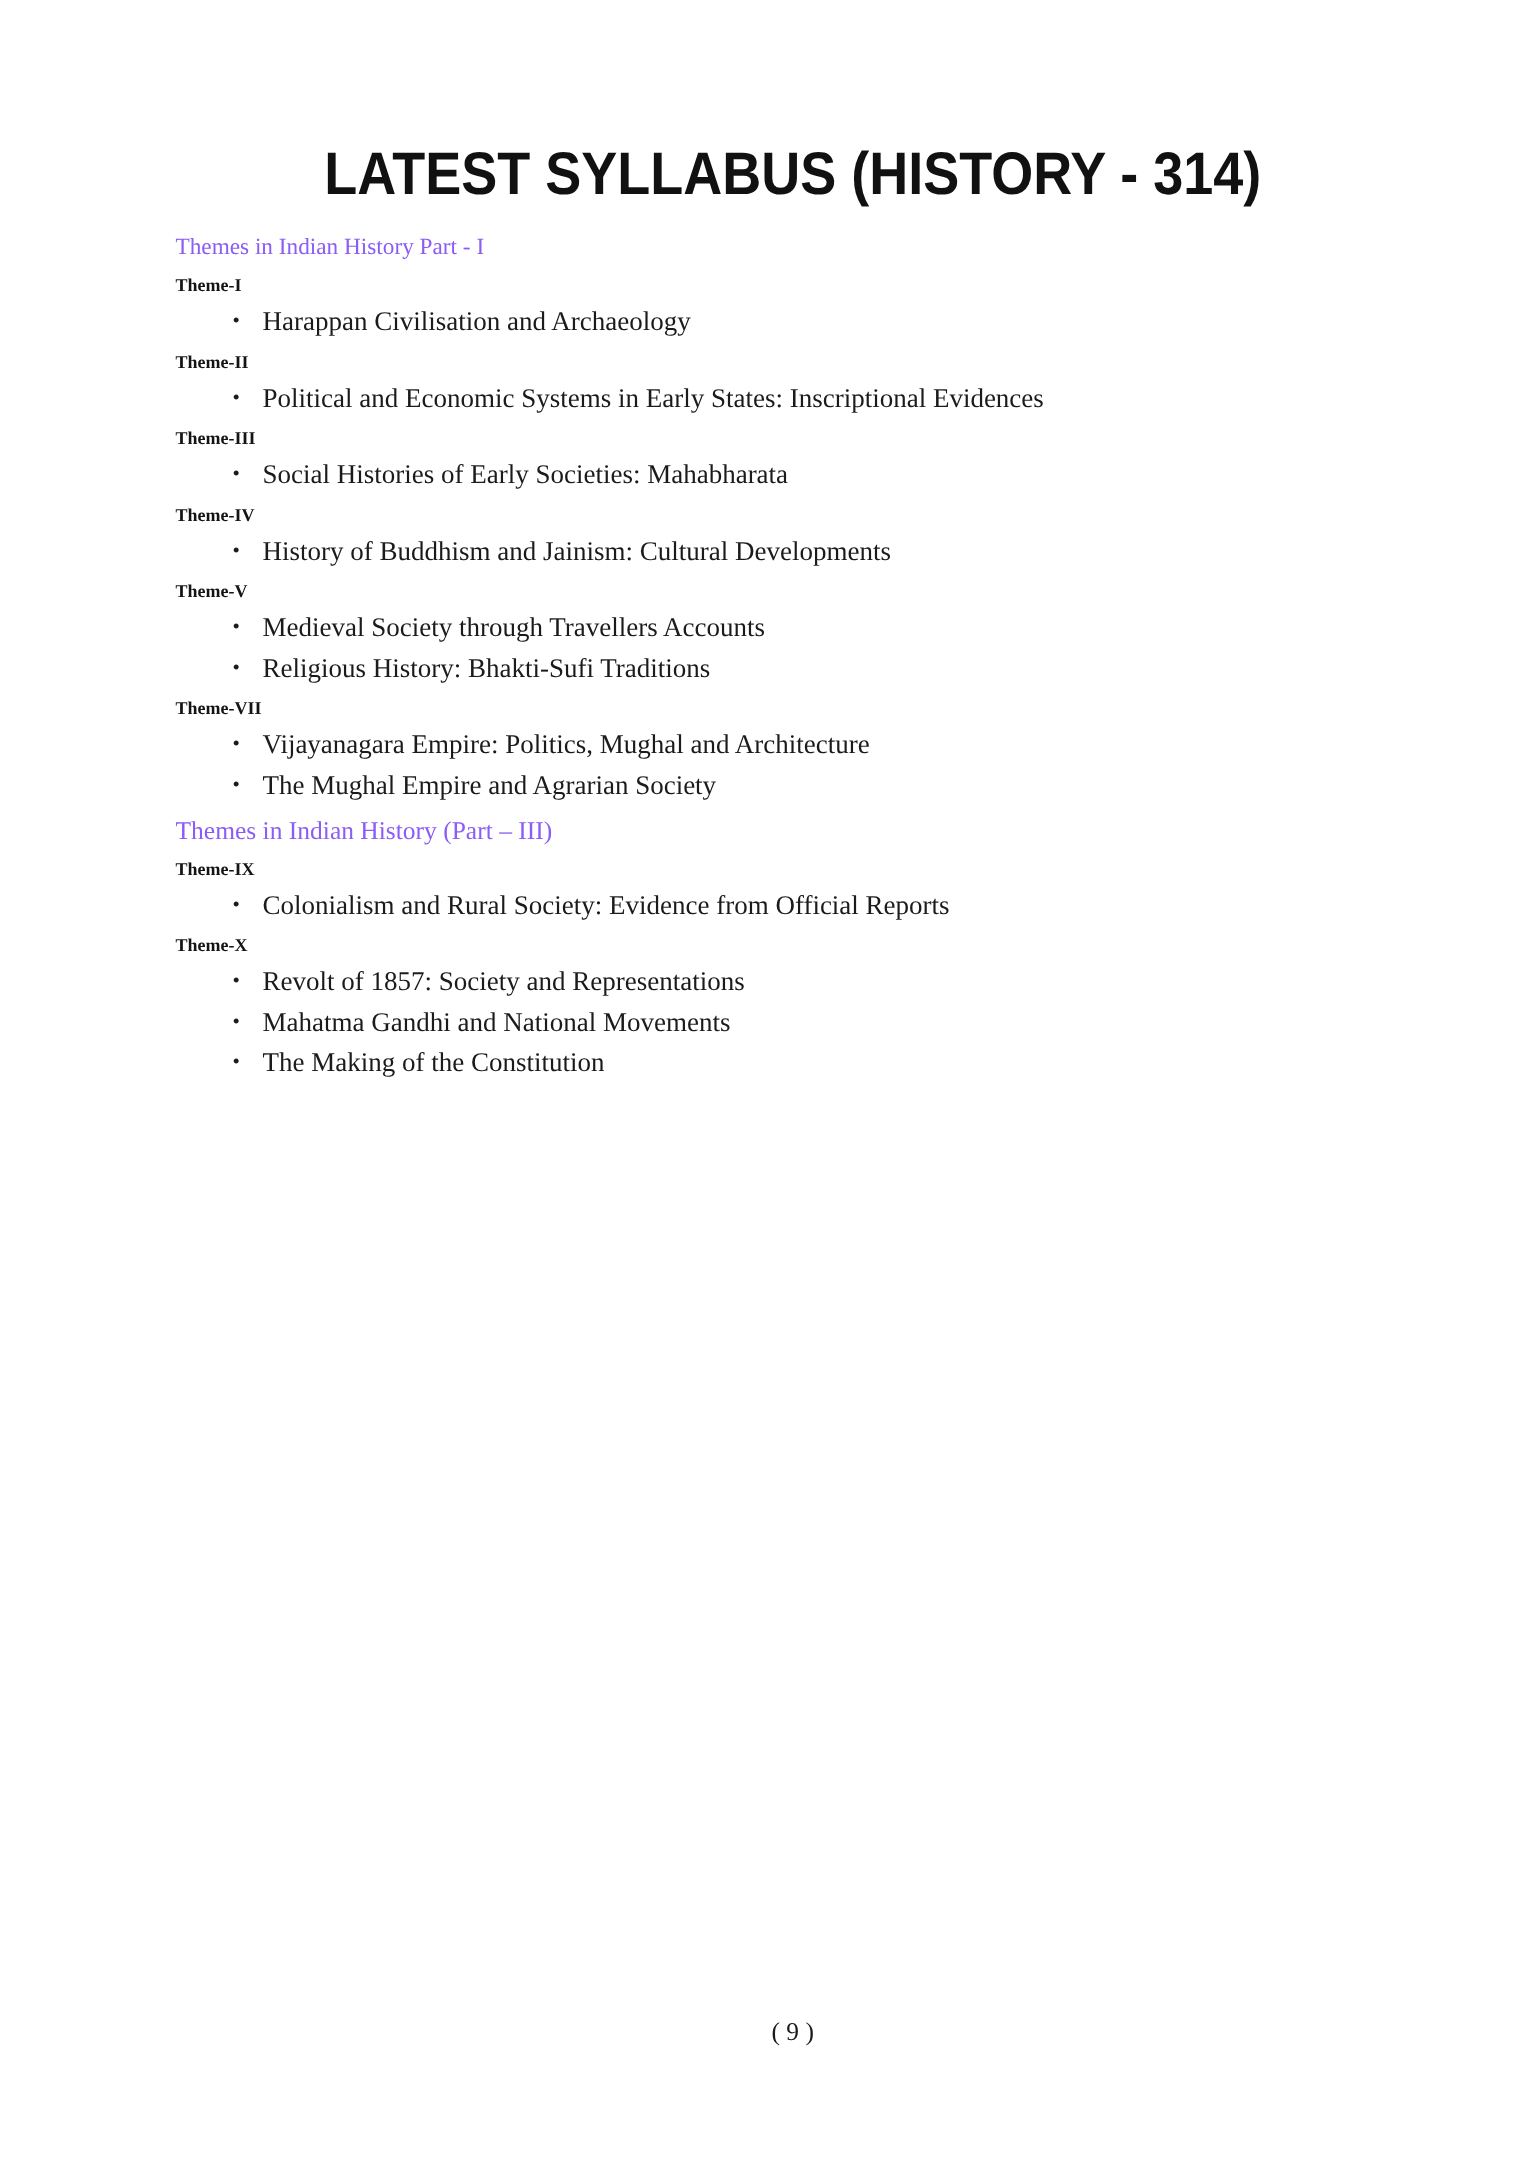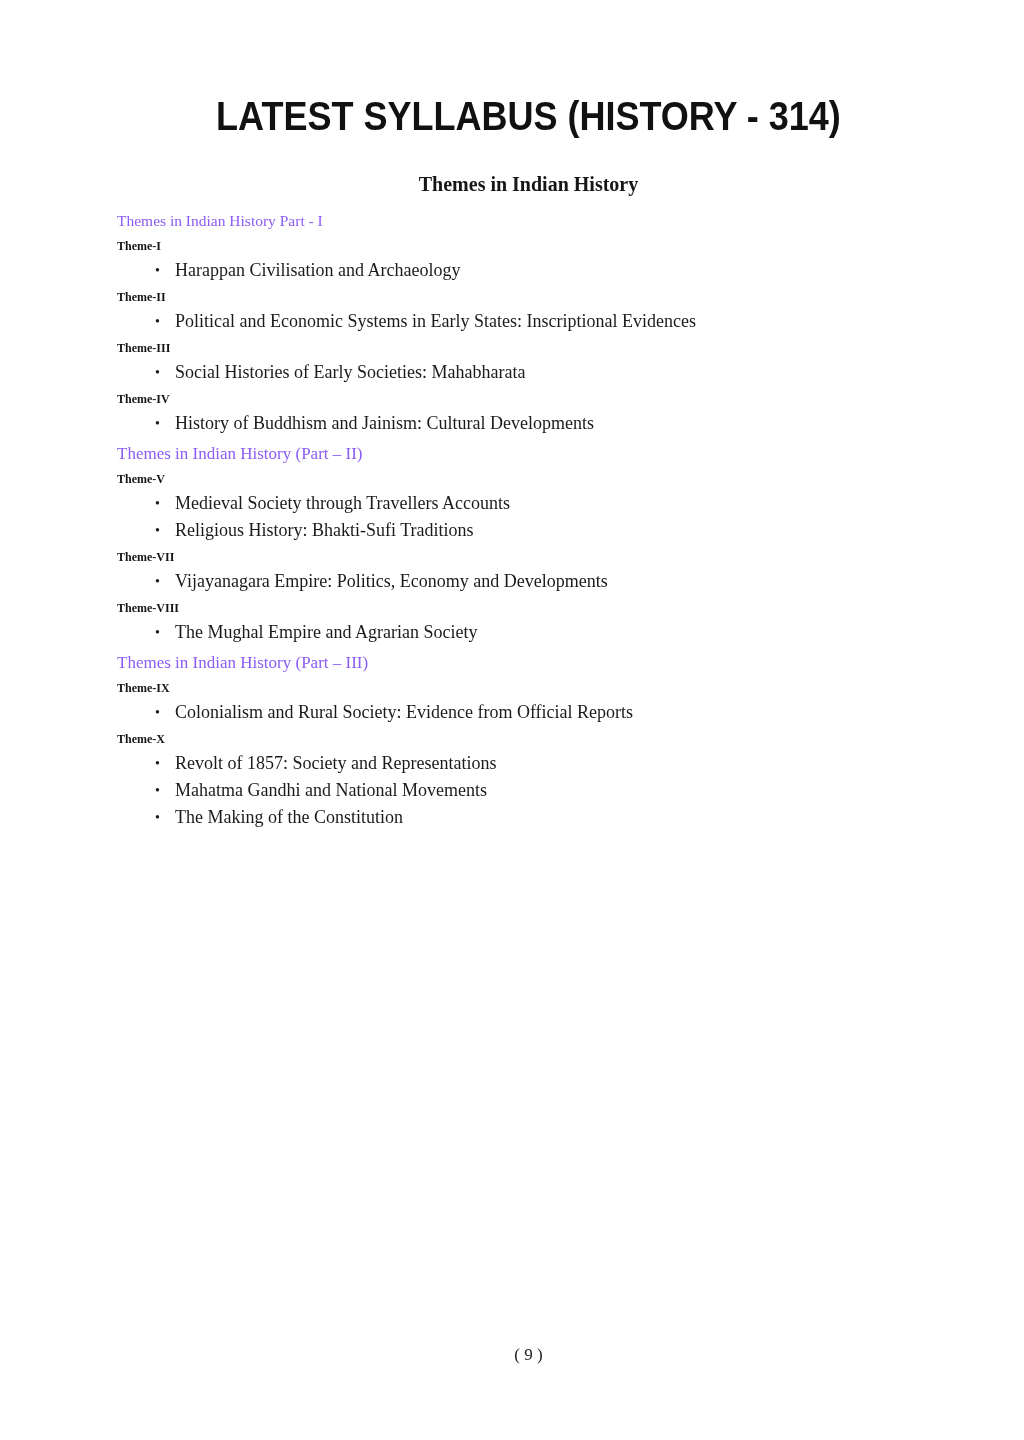--- a/index.html
+++ b/index.html
@@ -84,21 +84,20 @@
     font-size: 17px;
     line-height: 22px;
     color: #1b1b1b;
   }
 </style>
 </head>
 <body>
 
 <div class="page">
   <h1 class="title">LATEST SYLLABUS (HISTORY - 314)</h1>
-  <h2 class="subtitle">Themes in Indian History</h2>
   <div class="sections">
   <section class="syllabus-section">
     <h3 class="part-heading">Themes in Indian History Part - I</h3>
 
   <h4 class="theme-label">Theme-I</h4>
   <p class="topic-row">
     <span class="bullet">•</span>
     <span class="topic-text">Harappan Civilisation and Archaeology</span>
   </p>
 
@@ -115,40 +114,38 @@
   </p>
 
   <h4 class="theme-label">Theme-IV</h4>
   <p class="topic-row">
     <span class="bullet">•</span>
     <span class="topic-text">History of Buddhism and Jainism: Cultural Developments</span>
   </p>
 </section>
 
   <section class="syllabus-section">
-    <h3 class="part-heading">Themes in Indian History (Part – II)</h3>
 
   <h4 class="theme-label">Theme-V</h4>
   <p class="topic-row">
     <span class="bullet">•</span>
     <span class="topic-text">Medieval Society through Travellers Accounts</span>
   </p>
 
   <p class="topic-row">
     <span class="bullet">•</span>
     <span class="topic-text">Religious History: Bhakti-Sufi Traditions</span>
   </p>
 
   <h4 class="theme-label">Theme-VII</h4>
   <p class="topic-row">
     <span class="bullet">•</span>
-    <span class="topic-text">Vijayanagara Empire: Politics, Economy and Developments</span>
+    <span class="topic-text">Vijayanagara Empire: Politics, Mughal and Architecture</span>
   </p>
 
-  <h4 class="theme-label">Theme-VIII</h4>
   <p class="topic-row">
     <span class="bullet">•</span>
     <span class="topic-text">The Mughal Empire and Agrarian Society</span>
   </p>
 </section>
 
   <section class="syllabus-section">
     <h3 class="part-heading">Themes in Indian History (Part – III)</h3>
 
   <h4 class="theme-label">Theme-IX</h4>

